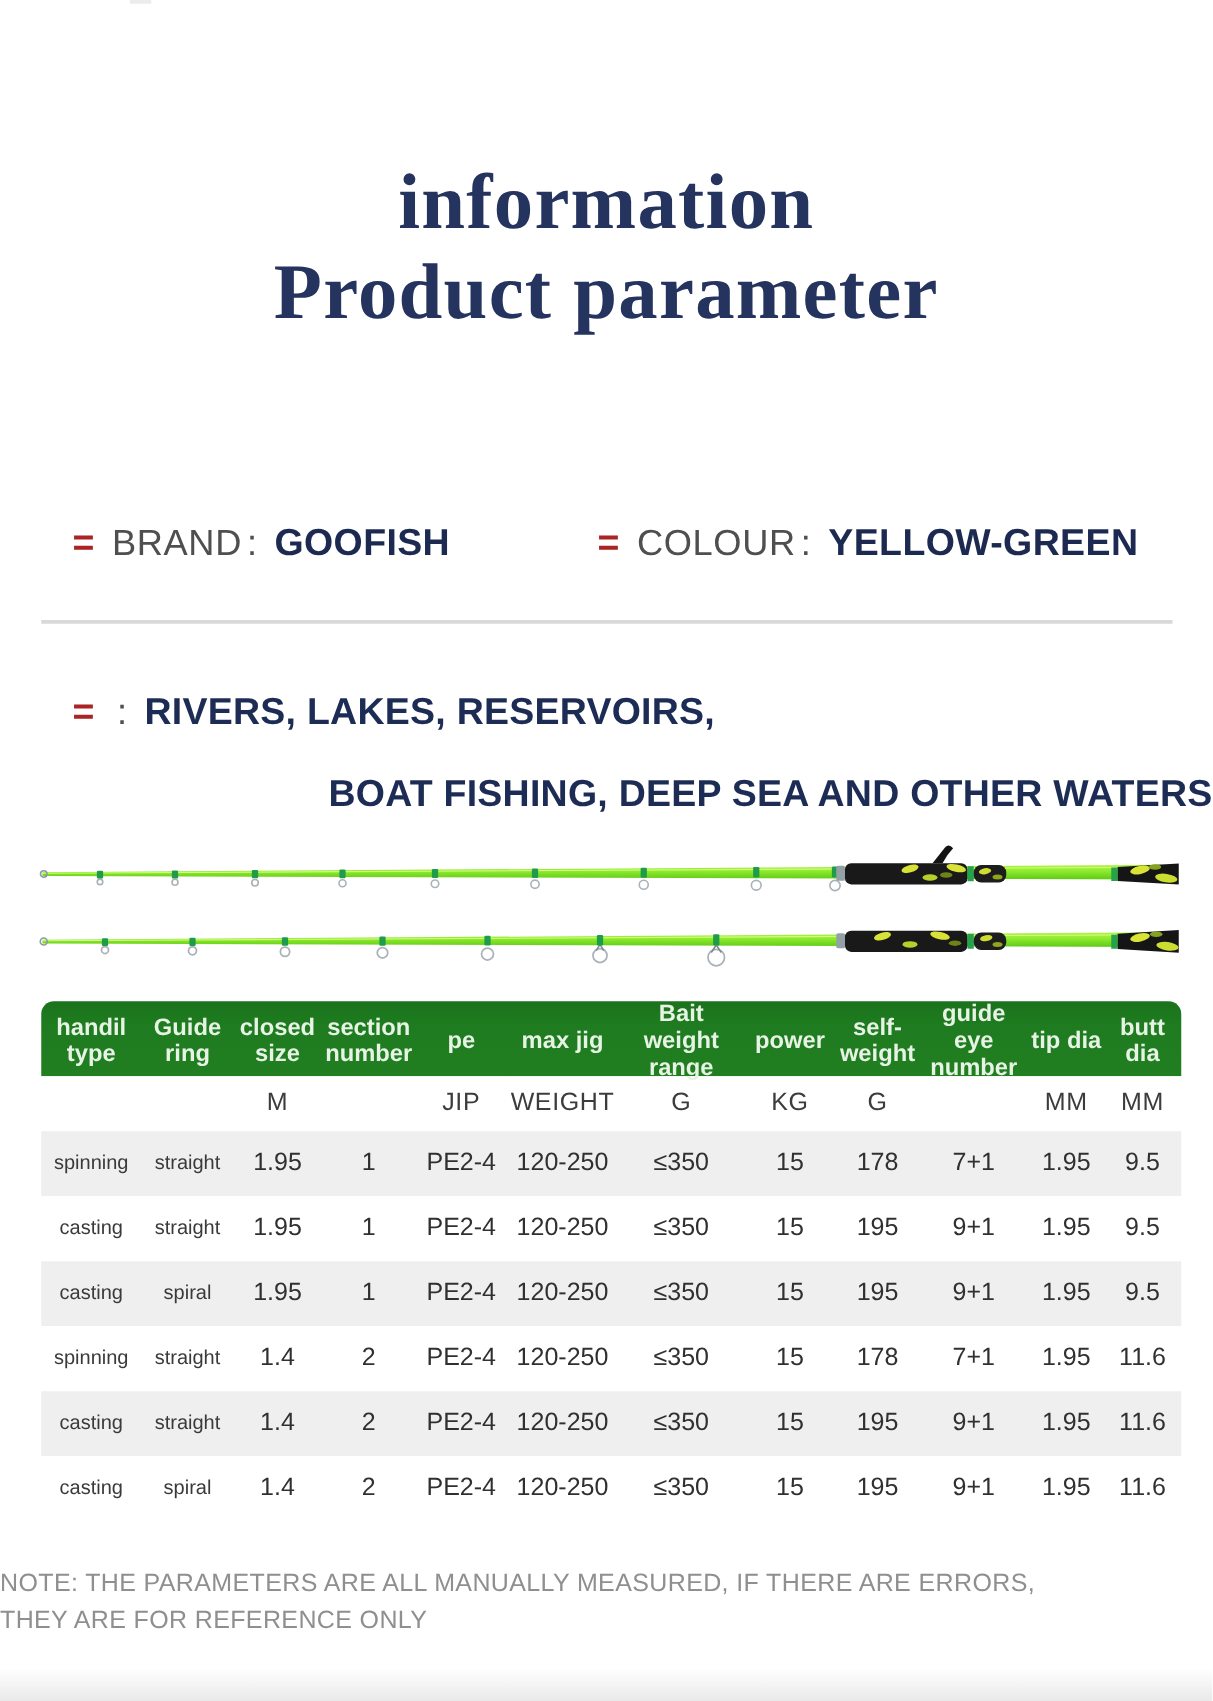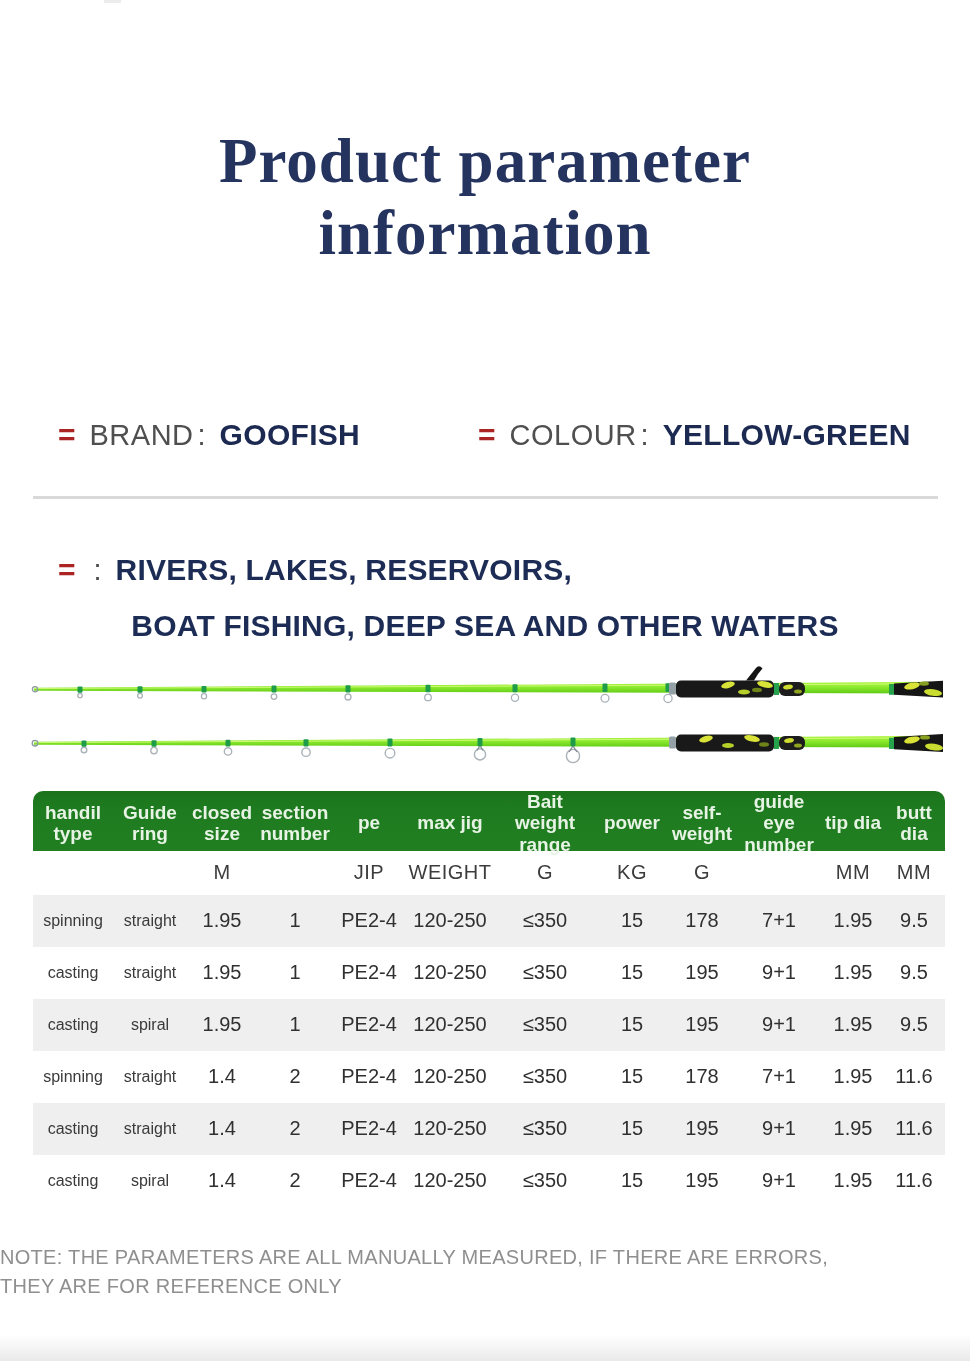--- a/index.html
+++ b/index.html
@@ -23,21 +23,21 @@
   .spec-colon { color:#4f4f4f; font-size:29px; margin:0 14px 0 4px; }
   .spec-value { color:#1c2a52; font-weight:700; font-size:30px; letter-spacing:0.3px; }
 
   .divider { margin:44px 0 0 33px; width:905px; height:3px; background:#d9d9d9; }
 
   
   .applicable { margin-top:54px; }
   .app-line1 { padding-left:58px; display:flex; align-items:baseline; }
   .app-label { color:#555; font-size:30px; letter-spacing:0.5px; }
   .app-value { color:#1c2c55; font-weight:700; font-size:30px; letter-spacing:0.2px; }
-  .app-line2 { margin-top:22px; text-align:center; }
+  .app-line2 { margin-top:32px; text-align:right; }
 
   
   .rods { display:block; margin:22px 0 0 28px; }
 
   
   .spec-table { margin:14px 0 0 33px; width:912px; }
   .thead { display:grid; grid-template-columns:80px 74px 70px 76px 72px 90px 100px 74px 66px 88px 60px 62px;
            background:linear-gradient(180deg,#1b731c 0%,#1e7b1f 30%,#217f22 100%);
            border-radius:10px 10px 0 0; height:60px; align-items:center; }
   .th { color:#e7f3e4; font-size:19px; font-weight:700; text-align:center;
@@ -58,22 +58,22 @@
 
   .bottom-fade { position:absolute; left:0; bottom:0; width:100%; height:26px;
                  background:linear-gradient(180deg, rgba(230,230,230,0) 0%, #e9e9e9 100%); }
 </style>
 </head>
 <body>
 
 <div class="top-artifact"></div>
 
 <div class="title">
+  <div>information</div>
   <div>Product parameter</div>
-  <div>information</div>
 </div>
 
 <div class="spec-row">
   <div class="spec-item brand">
     <span class="eq">=</span>
     <span class="spec-label">BRAND</span>
     <span class="spec-colon">:</span>
     <span class="spec-value">GOOFISH</span>
   </div>
   <div class="spec-item">

